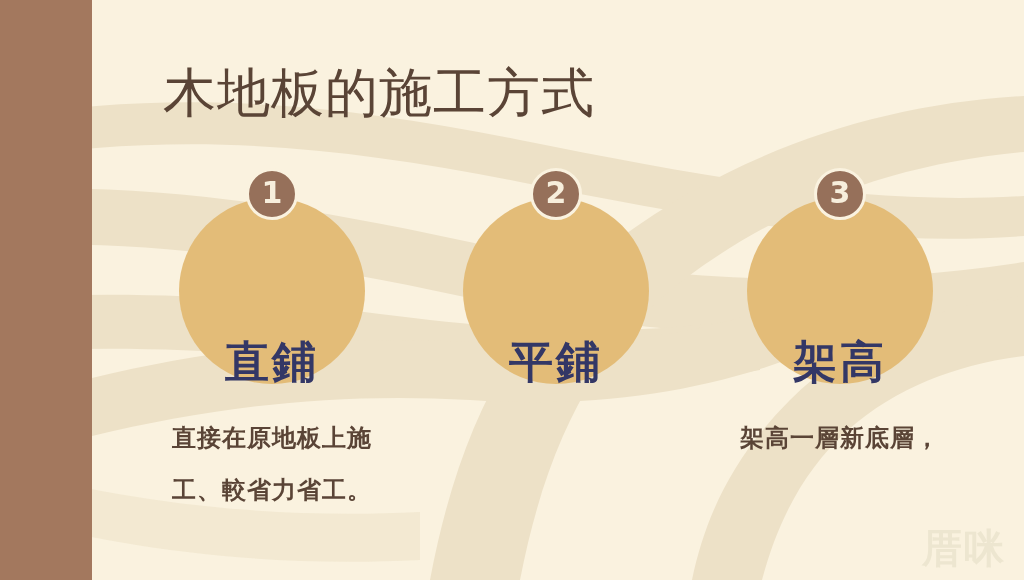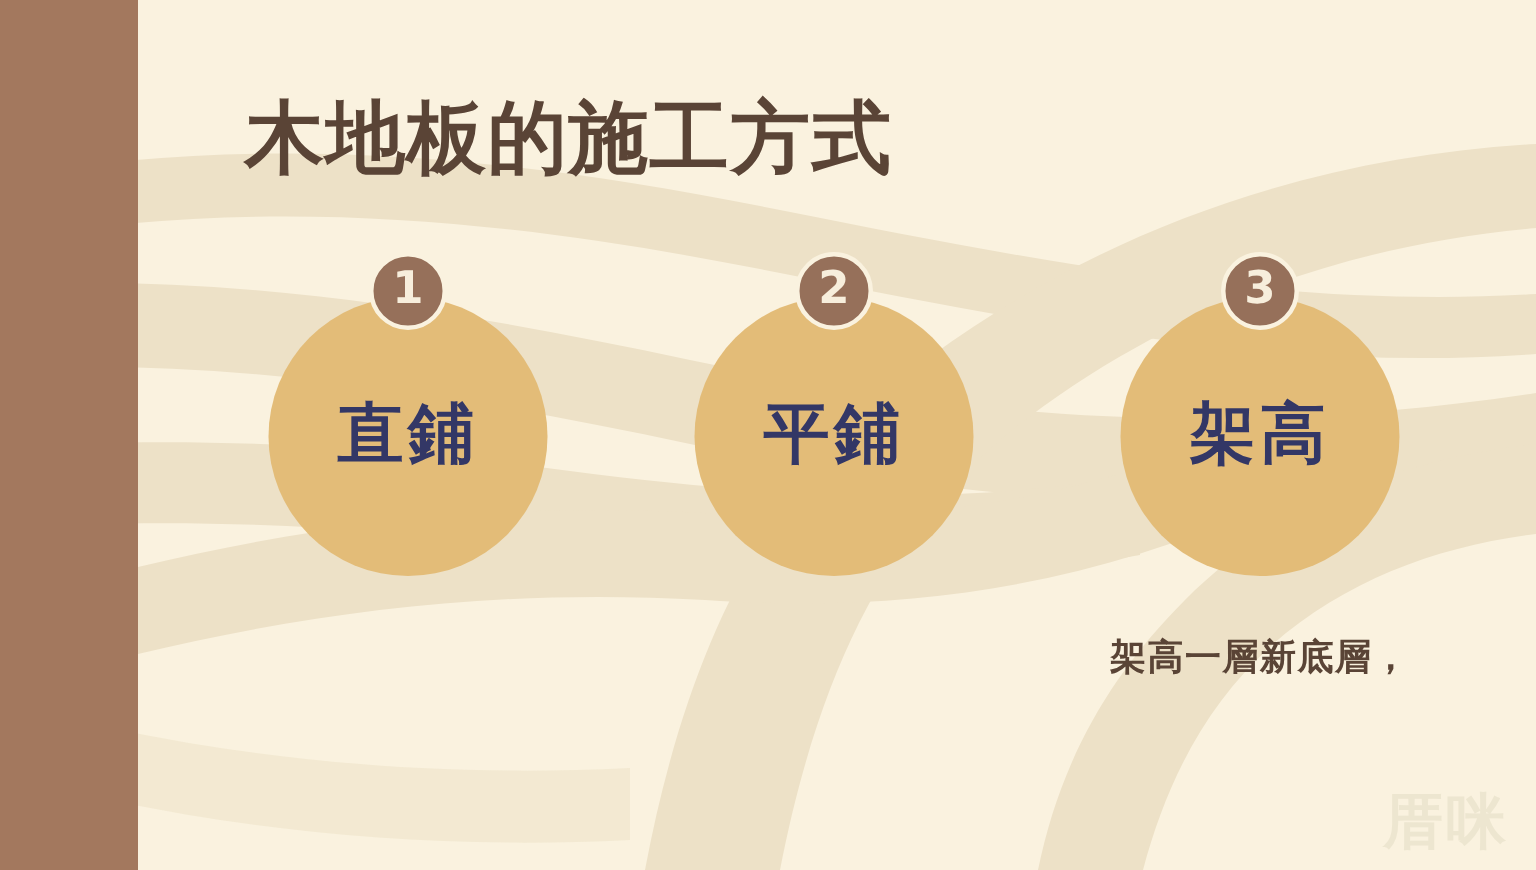--- a/index.html
+++ b/index.html
@@ -30,21 +30,21 @@
     background: #A3785E;
     z-index: 3;
   }
   #page-title {
     position: absolute;
     left: 163px;
     top: 62px;
     z-index: 4;
     font-size: 53px;
     line-height: 62px;
-    font-weight: bold;
+    font-weight: normal;
     color: #5A4436;
     letter-spacing: 1px;
     white-space: nowrap;
   }
   .step {
     position: absolute;
     z-index: 4;
     top: 168px;
     width: 286px;
     text-align: center;
@@ -56,21 +56,21 @@
     margin: 30px auto 0 auto;
   }
   .big-circle {
     position: absolute;
     left: 0; top: 0;
     width: 186px;
     height: 186px;
     border-radius: 50%;
     background: #E3BC78;
     display: flex;
-    align-items: center;
+    align-items: flex-end;
     justify-content: center;
   }
   .circle-label {
     font-size: 44px;
     font-weight: bold;
     color: #333766;
     letter-spacing: 3px;
     line-height: 1;
     margin-top: -2px;
   }
@@ -173,20 +173,24 @@
     <div class="circle-wrap">
       <div class="badge">
         <span class="badge-num">3</span>
       </div>
       <div class="big-circle">
         <span class="circle-label">架高</span>
       </div>
     </div>
   </div>
 
+  <div class="desc" id="desc-1">
+    <span class="desc-line">直接在原地板上施</span>
+    <span class="desc-line">工、較省力省工。</span>
+  </div>
 
   <div class="desc" id="desc-2">
   </div>
 
   <div class="desc" id="desc-3">
     <span class="desc-line">架高一層新底層，</span>
   </div>
 
   <div id="watermark">厝咪</div>
 

